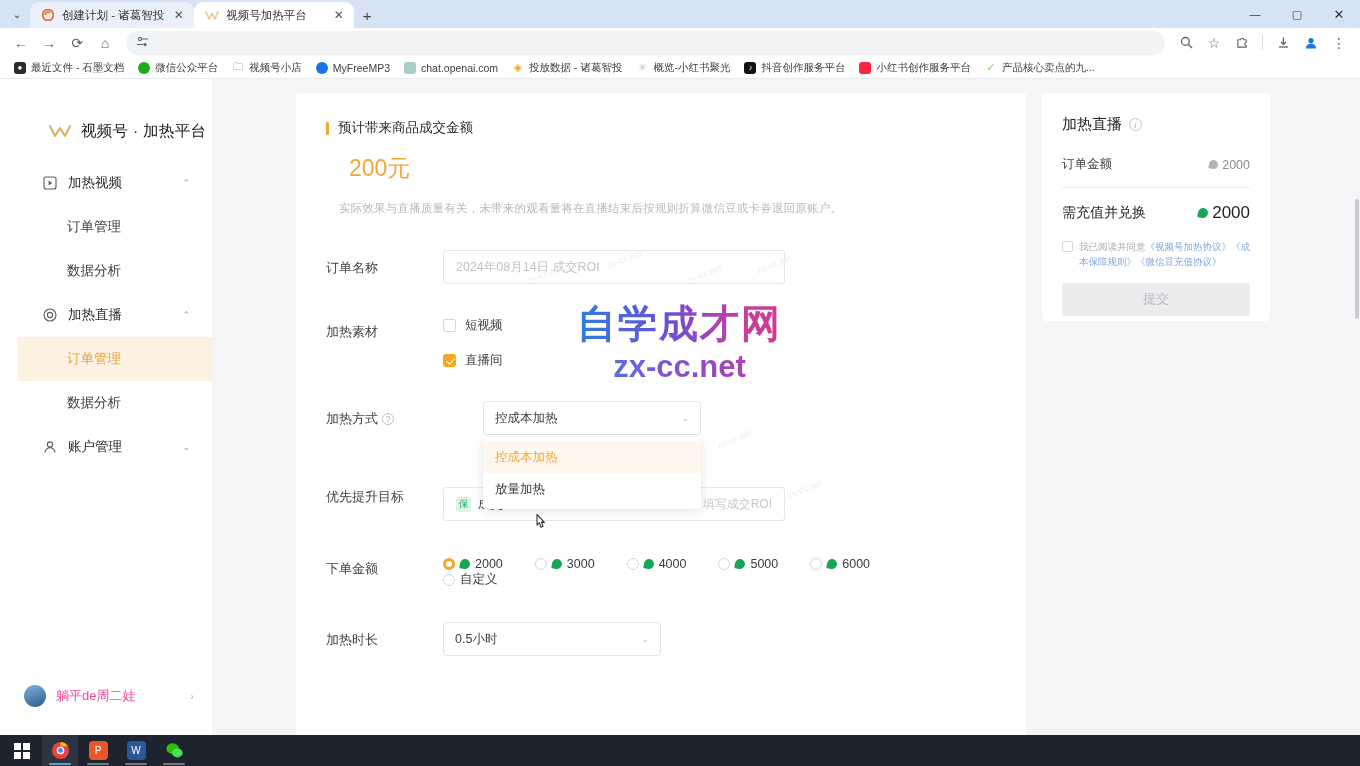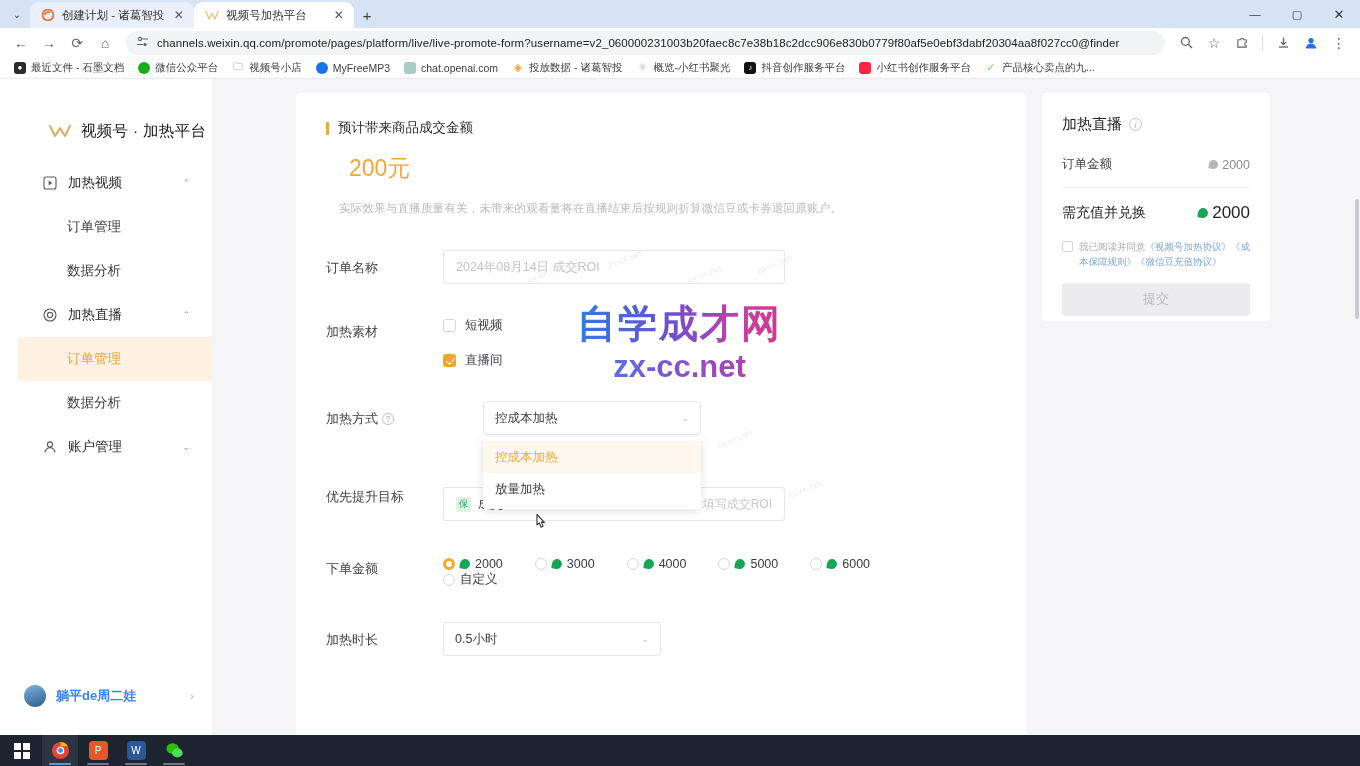--- a/index.html
+++ b/index.html
@@ -53,21 +53,21 @@
   .brand-text { font-size: 15.5px; color: #1a1a1a; letter-spacing: 0.3px; }
   .nav { padding-top: 8px; }
   .nav-group { display: flex; align-items: center; height: 44px; padding: 0 22px 0 24px; gap: 10px; font-size: 13.5px; color: #2b2b2b; }
   .nav-group .gicon { width: 16px; height: 16px; display: flex; align-items: center; justify-content: center; color: #4a4a4a; }
   .nav-group .glabel { flex: 1 1 auto; }
   .nav-group .chev { font-size: 9px; color: #9a9a9a; }
   .nav-item { height: 44px; display: flex; align-items: center; padding-left: 49px; font-size: 13.5px; color: #3d3d3d; }
   .nav-item.active { background: #fdf2e2; color: #e8a33d; }
   .profile { position: absolute; bottom: 28px; left: 0; right: 0; display: flex; align-items: center; padding: 0 18px 0 24px; gap: 10px; }
   .avatar { width: 22px; height: 22px; border-radius: 50%; background: linear-gradient(160deg,#7fb3e0,#2b5c8a); flex: 0 0 22px; }
-  .pname { flex: 1 1 auto; font-size: 13px; color: #3b82f6; font-weight: bold; }
+  .pname { flex: 1 1 auto; font-size: 13px; color: #ec4899; }
   .pchev { font-size: 11px; color: #b0b0b0; }
 
   
   .main { flex: 1 1 auto; position: relative; overflow: hidden; display: flex; justify-content: center; padding-top: 14px; }
   .content-wrap { width: 980px; display: flex; gap: 16px; }
 
   .card { background: #fff; border-radius: 4px; position: relative; }
   .form-card { width: 730px; padding: 26px 40px 30px 30px; min-height: 700px; }
   .side-card { width: 228px; height: 228px; padding: 22px 20px 18px; align-self: flex-start; }
 
@@ -205,21 +205,20 @@
     <div class="tb-btn">⌂</div>
     <div class="omnibox">
       <span>
         <svg width="13" height="12" viewBox="0 0 13 12">
             <circle cx="4" cy="3" r="1.6" fill="none" stroke="#5f6368" stroke-width="1.1"></circle>
             <line x1="6" y1="3" x2="12" y2="3" stroke="#5f6368" stroke-width="1.1"></line>
             <circle cx="9" cy="8.5" r="1.6" fill="#5f6368"></circle>
             <line x1="1" y1="8.5" x2="7" y2="8.5" stroke="#5f6368" stroke-width="1.1"></line>
           </svg>
       </span>
-      <span class="url">channels.weixin.qq.com/promote/pages/platform/live/live-promote-form?username=v2_060000231003b20faec8c7e38b18c2dcc906e830b0779f80af5e0ebf3dabf20304aa8f027cc0@finder</span>
     </div>
     <div class="tb-right">
       <div class="tb-btn">
         <svg width="13" height="13" viewBox="0 0 13 13">
             <circle cx="5.4" cy="5.4" r="3.9" fill="none" stroke="#5f6368" stroke-width="1.3"></circle>
             <line x1="8.3" y1="8.3" x2="12" y2="12" stroke="#5f6368" stroke-width="1.4"></line>
           </svg>
       </div>
       <div class="tb-btn">☆</div>
       <div class="tb-btn">

